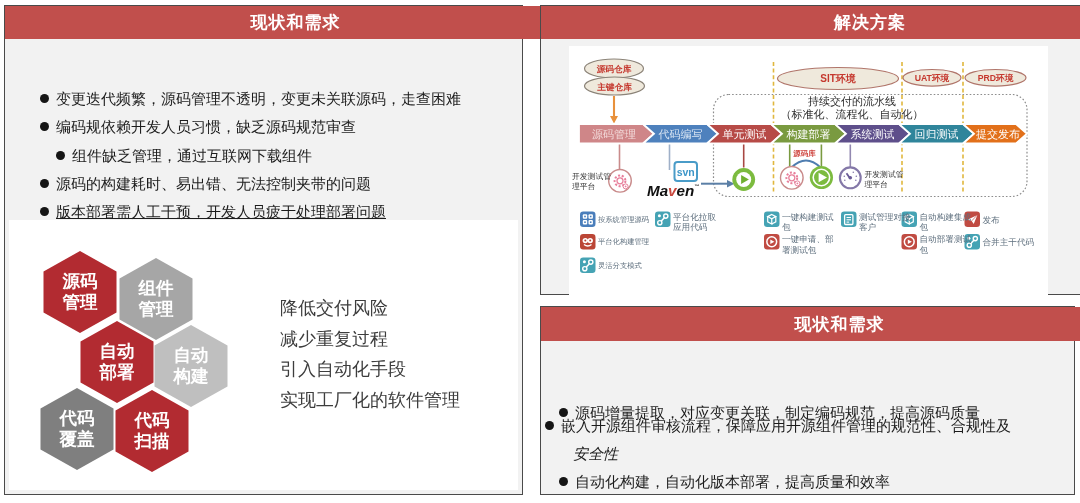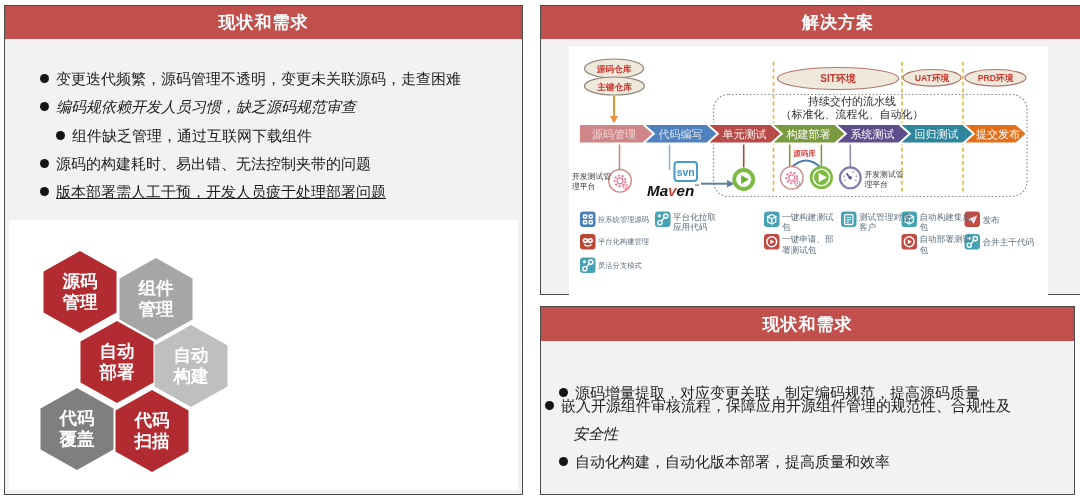--- a/index.html
+++ b/index.html
@@ -1,33 +1,33 @@
 <!DOCTYPE html>
 <html><head>
 <meta charset="utf-8">
 <style>
 html,body{margin:0;padding:0;background:#fff;font-family:"Liberation Sans",sans-serif;}
 #stage{position:relative;width:1080px;height:503px;overflow:hidden;background:#fff;}
 .panel{position:absolute;background:#F2F2F2;border:1px solid #4a4a4a;box-sizing:border-box;}
 .hdr{position:absolute;left:0;top:0;width:100%;height:33px;background:#C14F4C;color:#fff;
- font-size:17px;font-weight:bold;text-align:center;line-height:34px;letter-spacing:1px;}
+ font-size:17px;font-weight:bold;text-align:center;line-height:34px;letter-spacing:1px;padding-left:32px;}
 .bullets{position:absolute;color:#1c1c1c;font-size:15px;}
-.bullets .b{position:absolute;white-space:nowrap;}
+.bullets .b{position:absolute;white-space:nowrap;margin-top:20px;}
 .dot{display:inline-block;width:9px;height:9px;border-radius:50%;background:#151515;margin-right:7px;vertical-align:1.5px;}
 </style>
 </head>
 <body>
 <div id="stage">
 
 <div class="panel" style="left:4px;top:5px;width:519px;height:490px;">
   <div class="hdr">现状和需求</div>
   <div style="position:absolute;left:4px;top:214px;width:509px;height:270px;background:#fff;"></div>
   <div class="bullets" style="left:0;top:0;width:519px;">
     <div class="b" style="left:35px;top:64px;"><span class="dot"></span>变更迭代频繁，源码管理不透明，变更未关联源码，走查困难</div>
-    <div class="b" style="left:35px;top:92px;font-style:italic;"><span class="dot"></span>编码规依赖开发人员习惯，缺乏源码规范审查</div>
+    <div class="b" style="left:35px;top:92px;"><span class="dot"></span>编码规依赖开发人员习惯，缺乏源码规范审查</div>
     <div class="b" style="left:51px;top:121px;"><span class="dot"></span>组件缺乏管理，通过互联网下载组件</div>
     <div class="b" style="left:35px;top:149px;text-align:center;"><span class="dot"></span>源码的构建耗时、易出错、无法控制夹带的问题</div>
     <div class="b" style="left:35px;top:177px;text-decoration:underline;"><span class="dot"></span>版本部署需人工干预，开发人员疲于处理部署问题</div>
   </div>
   <svg width="260" height="240" viewBox="30 240 260 240" style="position:absolute;left:26px;top:235px;">
     <g font-family="'Liberation Sans',sans-serif" font-weight="bold" font-size="17.5" fill="#fff" text-anchor="middle">
       <polygon points="79,250 115.5,270.5 115.5,311.5 79,332 42.5,311.5 42.5,270.5" fill="#B22B31"></polygon>
       <text x="79" y="286">源码</text>
           <text x="79" y="307">管理</text>
       <polygon points="155,257 191.5,277.5 191.5,318.5 155,339 118.5,318.5 118.5,277.5" fill="#A6A6A6"></polygon>
@@ -40,20 +40,23 @@
       <text x="190" y="360">自动</text>
           <text x="190" y="381">构建</text>
       <polygon points="76,387 112.5,407.5 112.5,448.5 76,469 39.5,448.5 39.5,407.5" fill="#7F7F7F"></polygon>
       <text x="76" y="423">代码</text>
           <text x="76" y="444">覆盖</text>
       <polygon points="151,389 187.5,409.5 187.5,450.5 151,471 114.5,450.5 114.5,409.5" fill="#B22B31"></polygon>
       <text x="151" y="425">代码</text>
           <text x="151" y="446">扫描</text>
     </g>
   </svg>
+  <div style="position:absolute;left:275px;top:287px;font-size:18px;color:#3d3d3d;line-height:30.6px;">
+    降低交付风险<br>减少重复过程<br>引入自动化手段<br>实现工厂化的软件管理
+  </div>
 </div>
 
 <div class="panel" style="left:540px;top:5px;width:596px;height:290px;">
   <div class="hdr">解决方案</div>
 
   <svg id="diag" width="535" height="256" viewBox="540 39 535 256" style="position:absolute;left:0;top:33px;" font-family="'Liberation Sans',sans-serif">
     <defs>
       <g id="gear">
             <circle r="11.3" fill="#fff" stroke="#C98B8B" stroke-width="1.4"></circle>
             <circle r="3" fill="none" stroke="#E87F9B" stroke-width="1.3"></circle>

